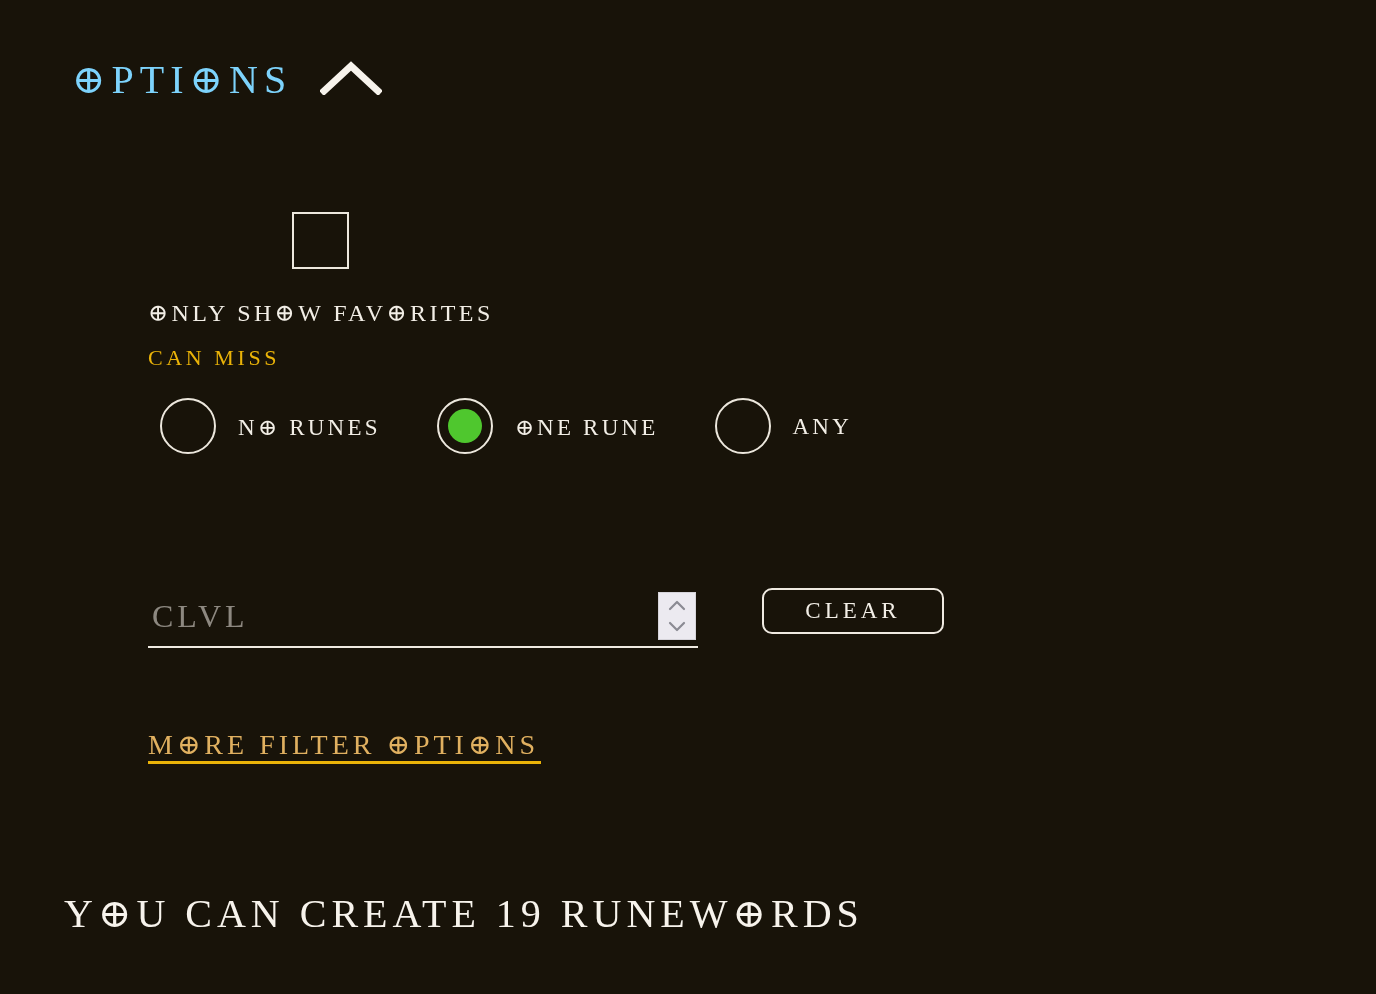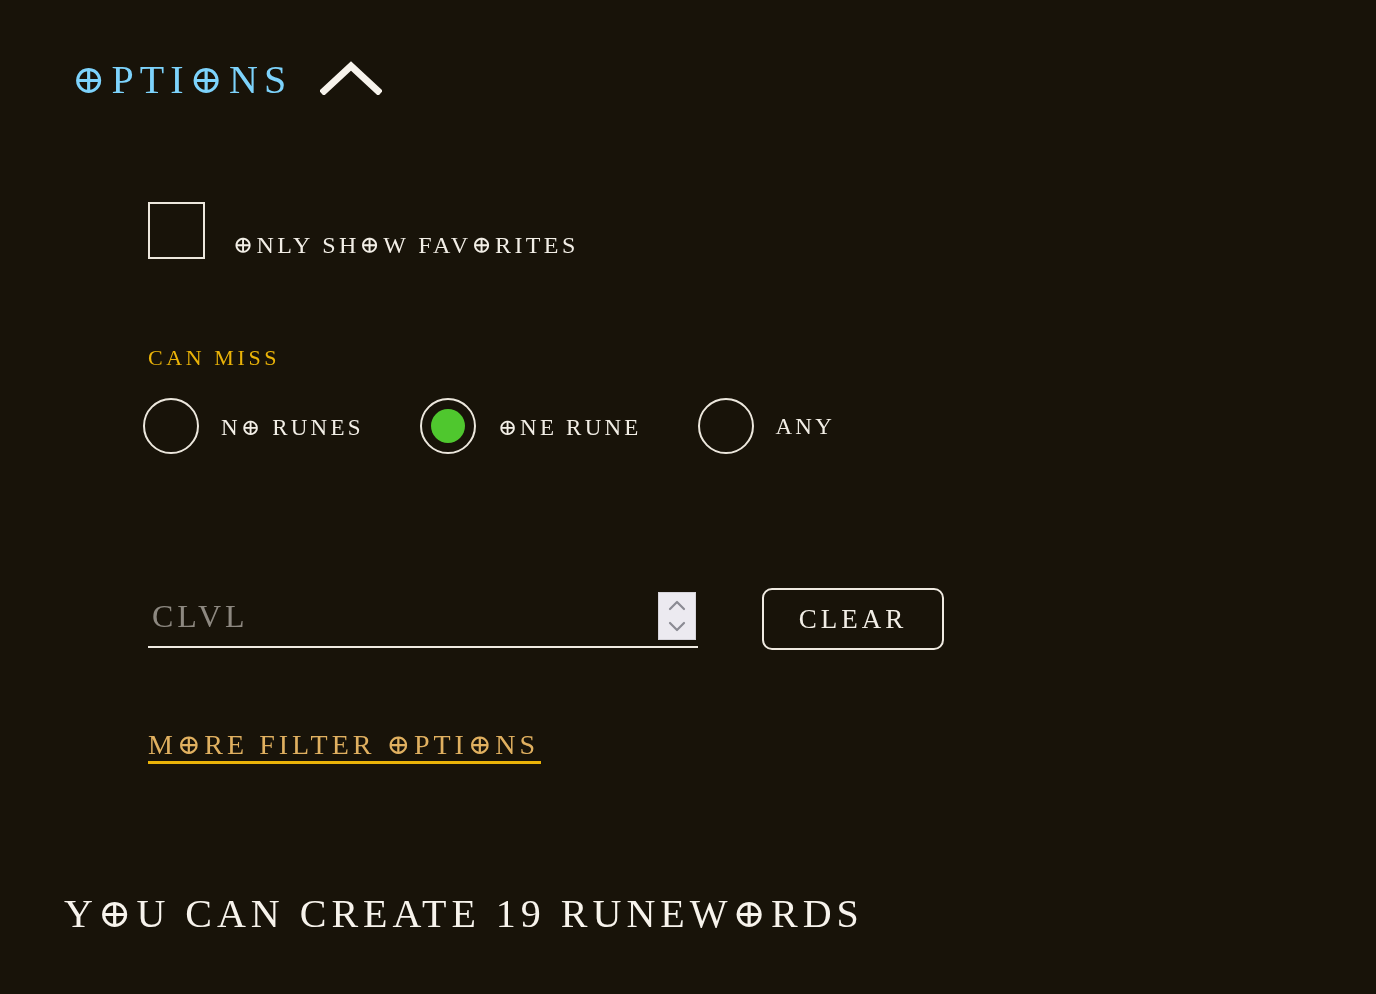--- a/index.html
+++ b/index.html
@@ -36,25 +36,26 @@
     line-height: 1;
     white-space: nowrap;
     font-weight: 400;
   }
   .chevron-up { display: block; }
 
   
   .favorites-row {
     position: absolute;
     left: 148px;
-    top: 202px;
-    display: flex;
-    align-items: flex-end;
+    top: 212px;
+    display: flex;
+    align-items: center;
     gap: 28px;
     cursor: pointer;
+    flex-direction: column;
   }
   .checkbox-box {
     width: 57px;
     height: 57px;
     border: 2px solid #ece7dd;
     background: transparent;
     flex: 0 0 auto;
   }
   .checkbox-label {
     font-size: 24px;
@@ -71,21 +72,21 @@
     letter-spacing: 3.6px;
     color: #eab308;
     white-space: nowrap;
   }
   #can-miss-label { left: 148px; top: 345px; }
   #clvl-label     { left: 148px; top: 541px; }
 
   
   .radio-group {
     position: absolute;
-    left: 143px;
+    left: 160px;
     top: 398px;
     display: flex;
     align-items: flex-end;
   }
   .radio-item {
     display: flex;
     align-items: center;
     gap: 22px;
     cursor: pointer;
   }
@@ -157,27 +158,27 @@
     flex-direction: column;
     align-items: center;
     justify-content: center;
     gap: 3px;
     cursor: pointer;
   }
   .spin-arrow { display: block; }
 
   .clear-button {
     width: 182px;
-    height: 62px;
+    height: 46px;
     border: 2px solid #efeae1;
     border-radius: 10px;
     background: transparent;
     color: #f2eee6;
     font-family: "Liberation Serif", "DejaVu Serif", serif;
-    font-size: 27px;
+    font-size: 23px;
     letter-spacing: 4px;
     cursor: pointer;
     margin-top: -2px;
   }
 
   
   .more-filter-link {
     position: absolute;
     left: 148px;
     top: 728px;

